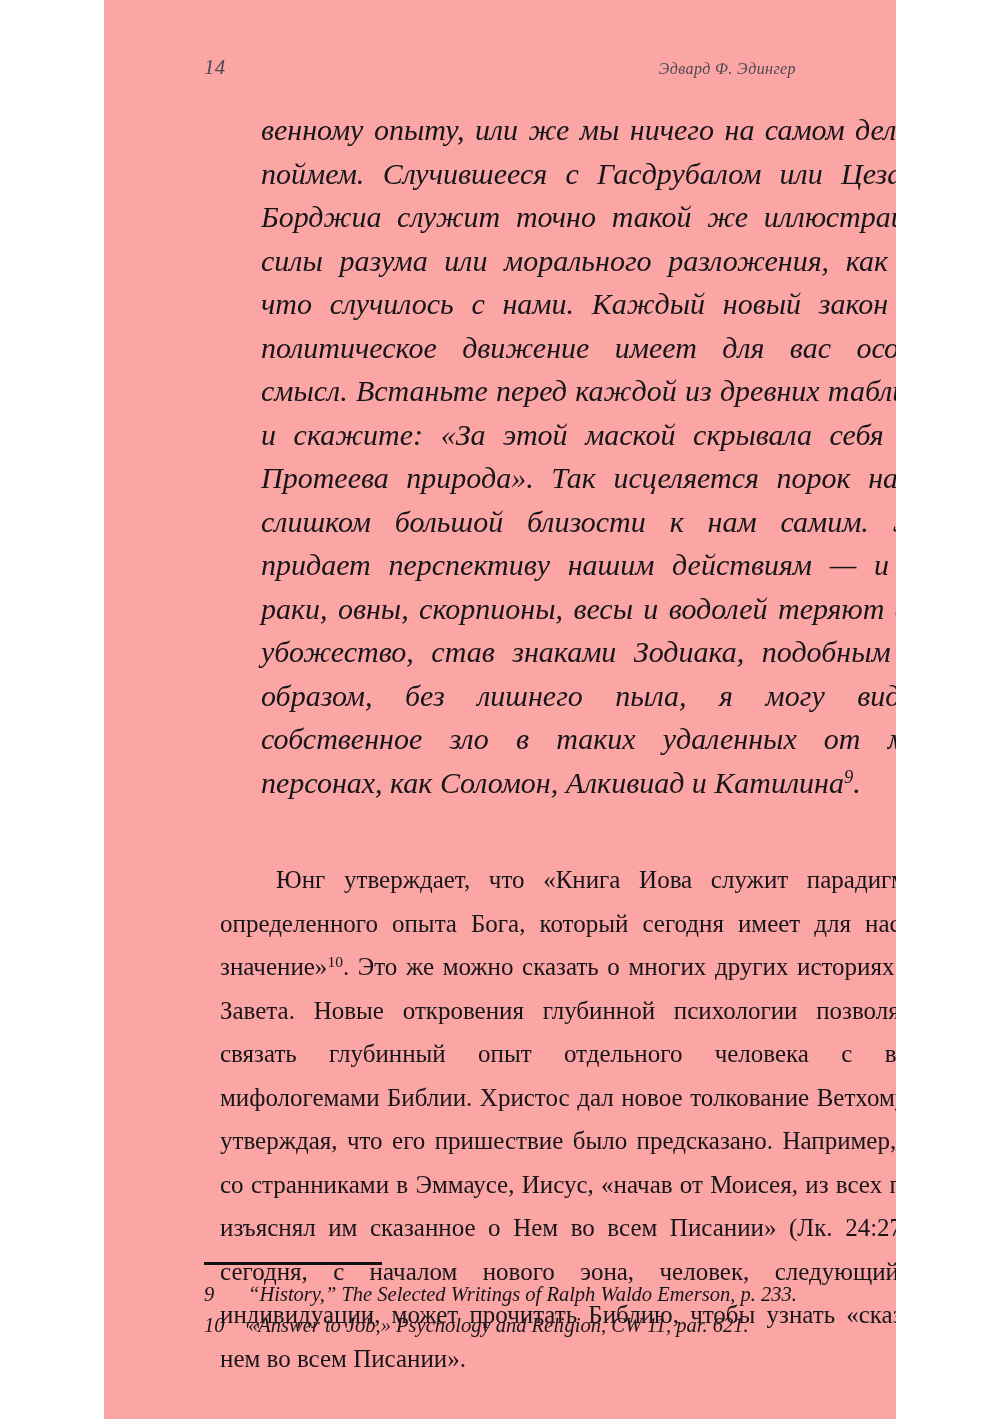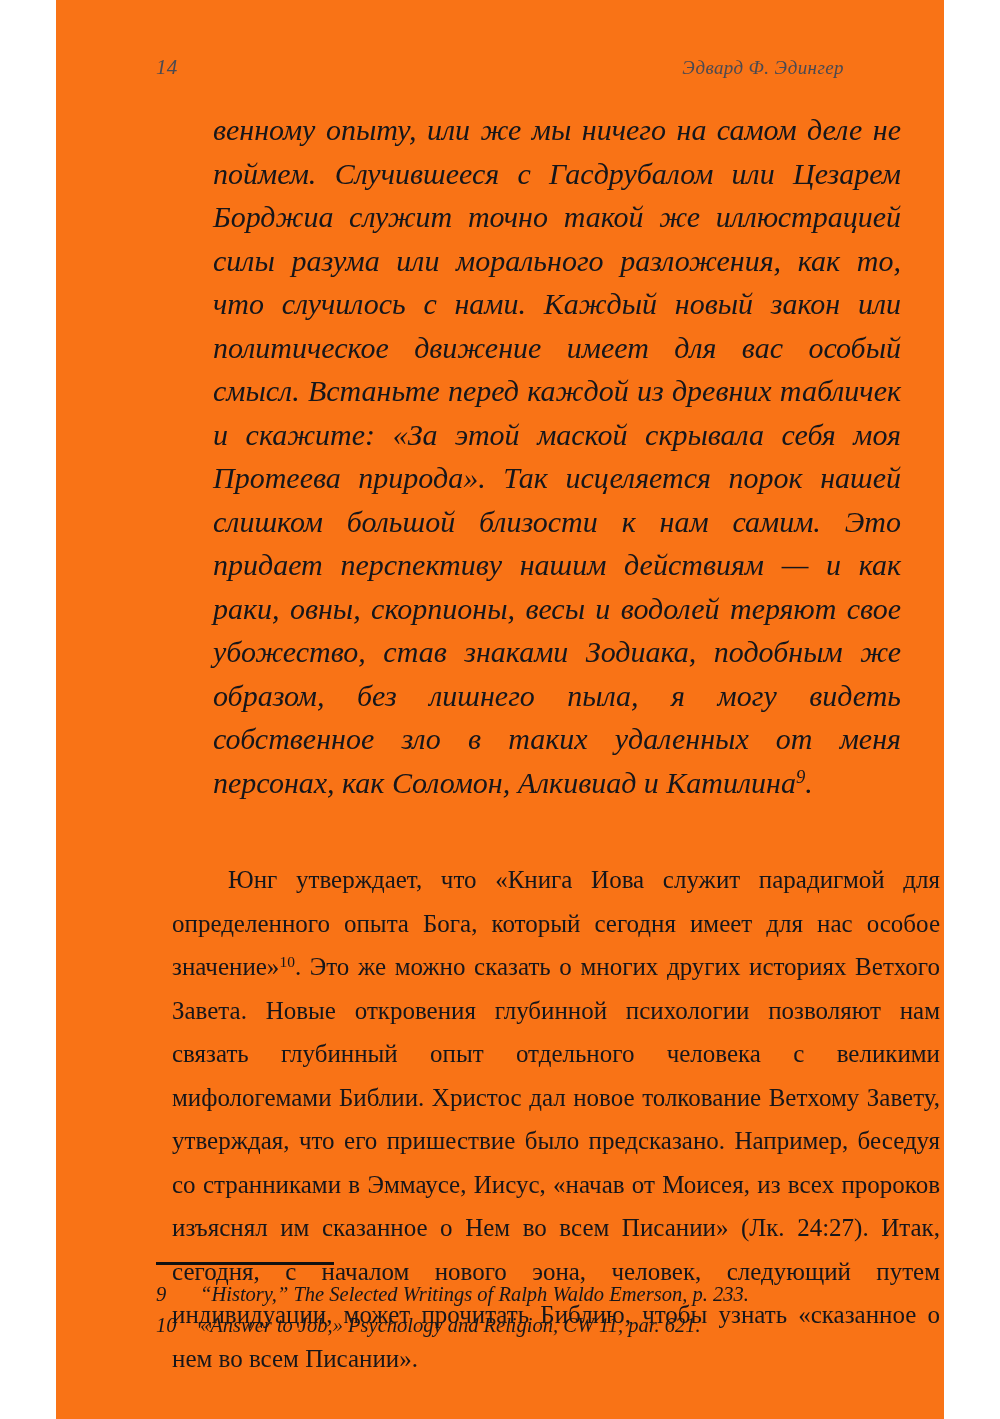--- a/index.html
+++ b/index.html
@@ -3,23 +3,23 @@
 <meta charset="utf-8">
 <style>
   html, body {
     margin: 0;
     padding: 0;
     background: #ffffff;
   }
 
   .page {
     position: relative;
-    width: 888px;
+    width: 792px;
     height: 1419px;
-    background: #f97316;
+    background: #fca5a5;
     margin: 0 auto;
     overflow: hidden;
     font-family: "Liberation Serif", "DejaVu Serif", serif;
     color: #1a1a1a;
   }
 
   
   .running-head {
     position: absolute;
     left: 100px;
@@ -33,21 +33,21 @@
 
   .folio {
     font-style: italic;
     font-size: 21px;
     color: #4a4a52;
     letter-spacing: 0.3px;
   }
 
   .head-author {
     font-style: italic;
-    font-size: 19px;
+    font-size: 16px;
     color: #4a4a52;
     letter-spacing: 0.4px;
   }
 
   
   .content {
     position: absolute;
     left: 100px;
     top: 108px;
     width: 800px;

